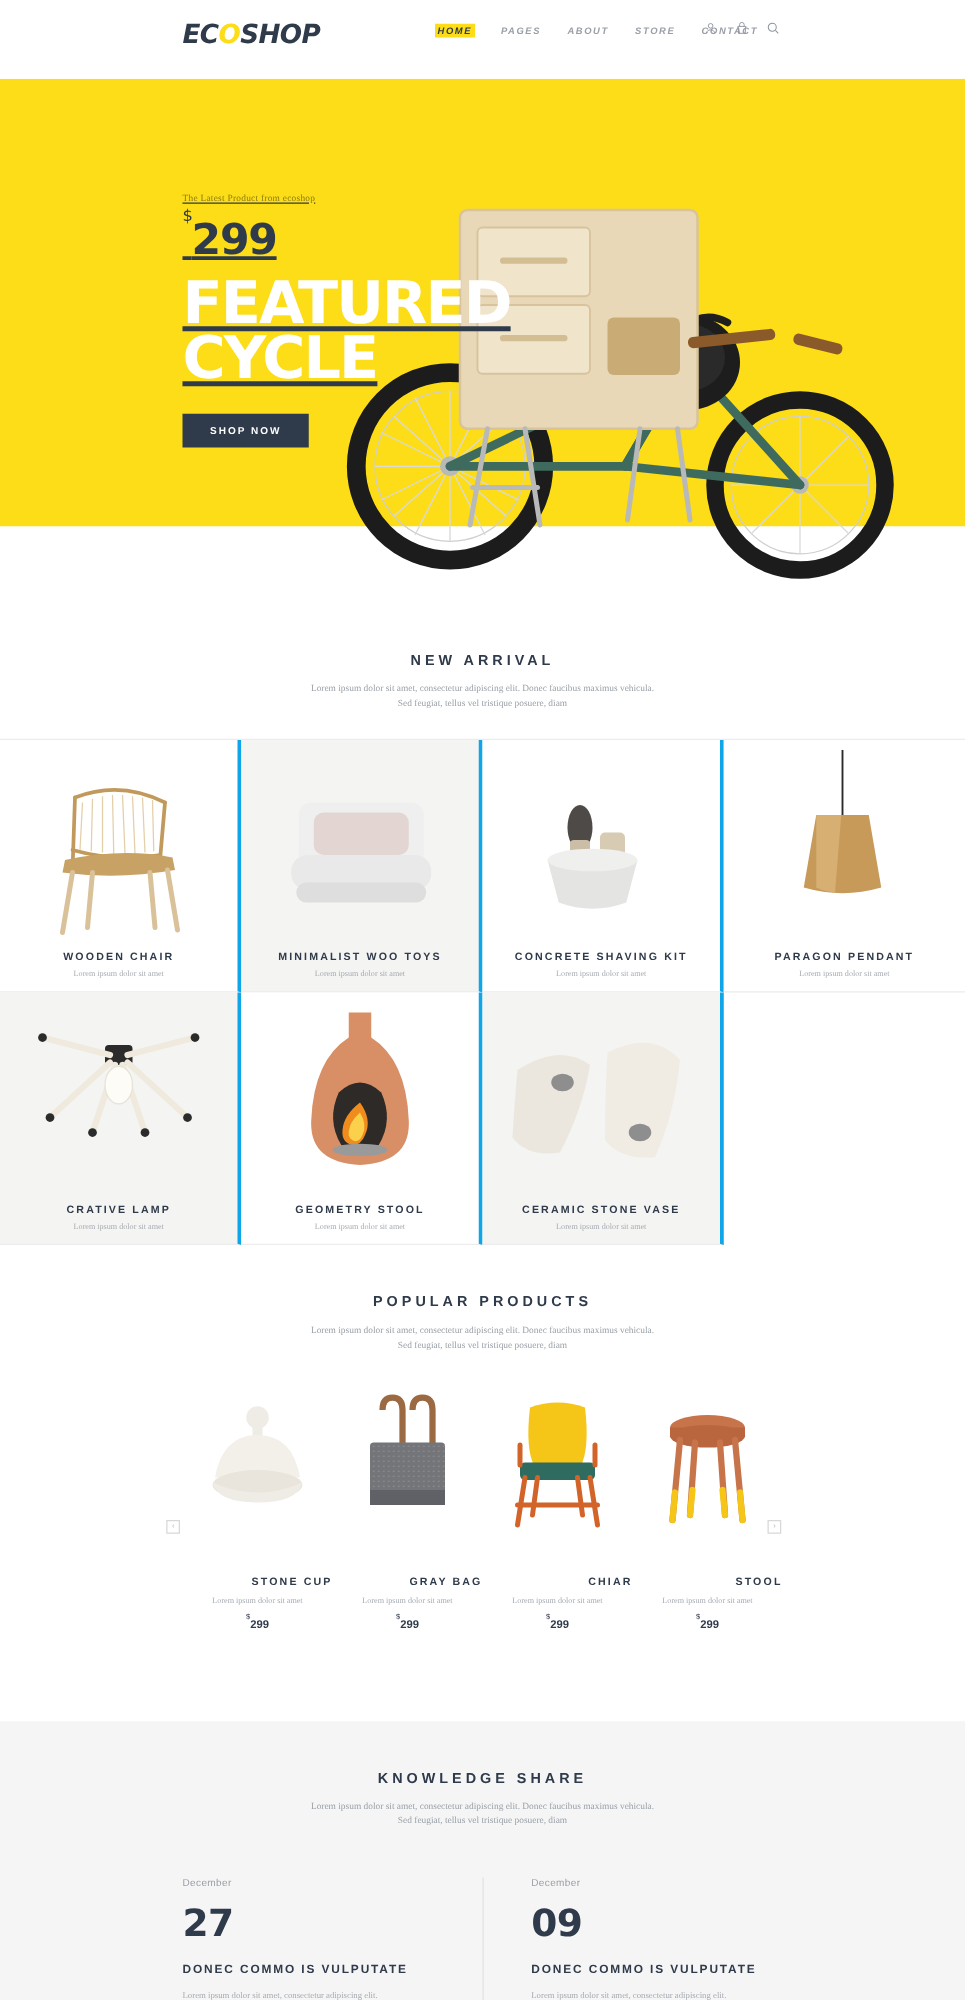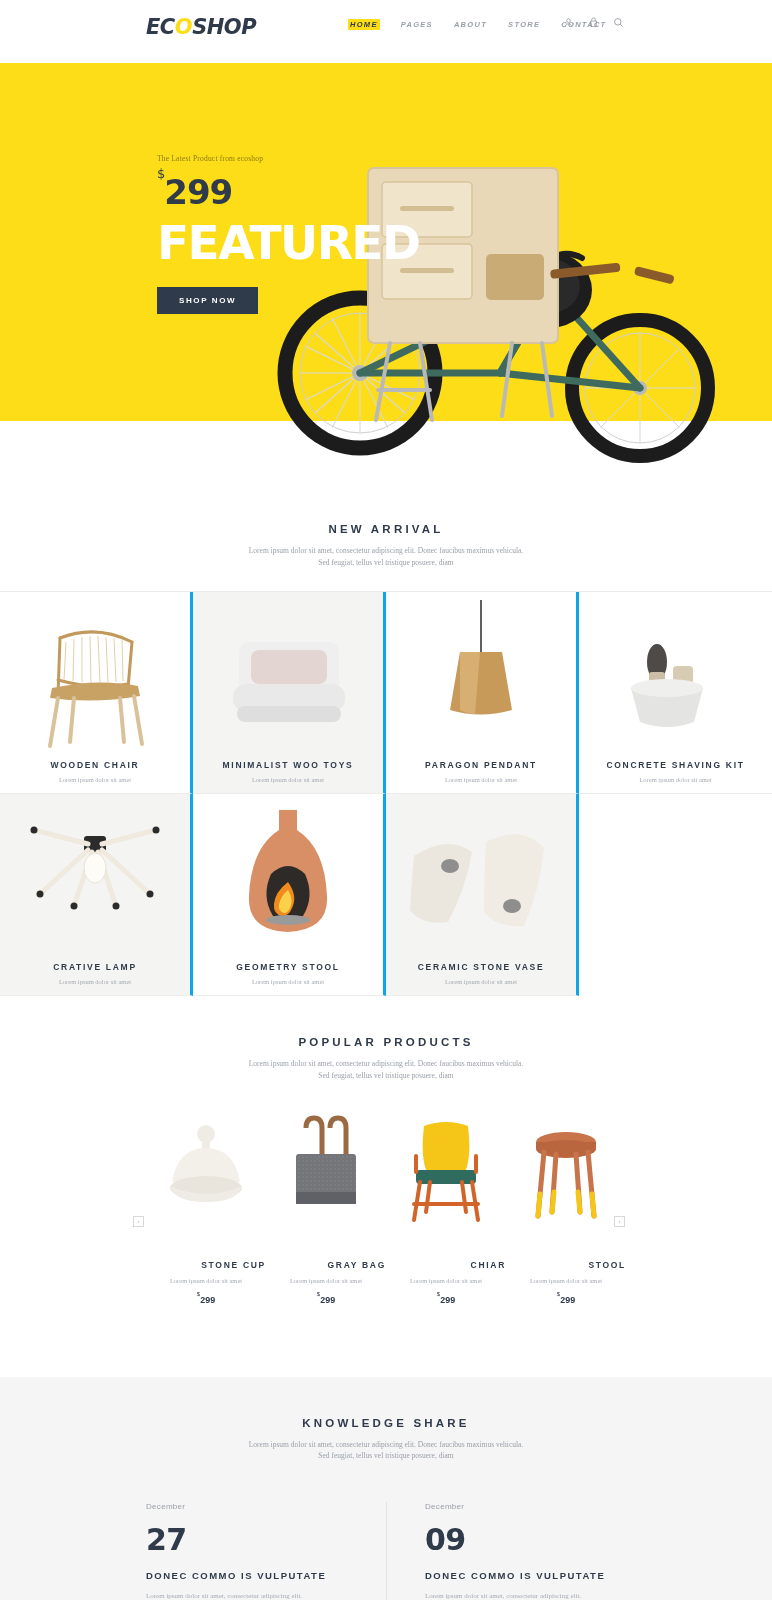--- a/index.html
+++ b/index.html
@@ -72,23 +72,24 @@
   }
   .hero-white-strip {
     position: absolute;
     left: 0; top: 358px;
     width: 772px; height: 62px;
     background: #ffffff;
     z-index: 1;
   }
   .hero-copy {
     position: absolute;
-    left: 157px;
+    left: 146px;
     top: 8px;
     z-index: 6;
+    text-decoration: underline;
   }
   .hero-eyebrow {
     font-family: "Liberation Serif", serif;
     font-size: 7.5px;
     color: #8a7c10;
     letter-spacing: 0.2px;
     margin-top: 83px;
   }
   .hero-price {
     margin-top: 12px;
@@ -392,20 +393,21 @@
       </g>
     </svg>
 
     <div class="hero-copy">
       <div class="hero-eyebrow">The Latest Product from ecoshop</div>
       <div class="hero-price">
         <sup>$</sup><span>299</span>
       </div>
       <div class="hero-title">
         <div>FEATURED</div>
+        <div>CYCLE</div>
       </div>
       <button class="hero-btn">SHOP NOW</button>
     </div>
   </div>
   <div class="hero-white-strip" style="position:static;height:62px;width:772px;background:#fff"></div>
 
   <div class="section-head">
     <div class="section-title">NEW ARRIVAL</div>
     <div class="section-sub">
       <div>Lorem ipsum dolor sit amet, consectetur adipiscing elit. Donec faucibus maximus vehicula.</div>
@@ -451,37 +453,37 @@
         <rect x="58" y="50" width="76" height="34" rx="8" fill="#e2d5d2"></rect>
         <rect x="40" y="84" width="112" height="28" rx="13" fill="#e9e9e9"></rect>
         <rect x="44" y="106" width="104" height="16" rx="8" fill="#dedede"></rect>
       </svg>
       <div class="cell-name">MINIMALIST WOO TOYS</div>
       <div class="cell-desc">Lorem ipsum dolor sit amet</div>
     </div>
 
     <div class="grid-cell bg-white">
       <svg class="cell-art" viewBox="0 0 190 150">
-        <line x1="95" y1="0" x2="95" y2="52" stroke="#2a2a2a" stroke-width="1.5"></line>
-        <path d="M74 52 h42 l10 58 q-31 9 -62 0z" fill="#c79a5a"></path>
-        <path d="M74 52 h20 l-5 62 q-9 -1 -15 -4z" fill="#d8af72"></path>
-      </svg>
-      <div class="cell-name">PARAGON PENDANT</div>
-      <div class="cell-desc">Lorem ipsum dolor sit amet</div>
-    </div>
-
-    <div class="grid-cell bg-white">
-      <svg class="cell-art" viewBox="0 0 190 150">
         <ellipse cx="78" cy="62" rx="10" ry="18" fill="#4d4a47"></ellipse>
         <rect x="70" y="72" width="16" height="14" rx="3" fill="#cbbda6"></rect>
         <rect x="94" y="66" width="20" height="26" rx="4" fill="#d8cbb3"></rect>
         <path d="M52 88 h72 l-9 34 q-27 10 -54 0z" fill="#e4e4e2"></path>
         <ellipse cx="88" cy="88" rx="36" ry="9" fill="#efefee"></ellipse>
       </svg>
       <div class="cell-name">CONCRETE SHAVING KIT</div>
+      <div class="cell-desc">Lorem ipsum dolor sit amet</div>
+    </div>
+
+    <div class="grid-cell bg-white">
+      <svg class="cell-art" viewBox="0 0 190 150">
+        <line x1="95" y1="0" x2="95" y2="52" stroke="#2a2a2a" stroke-width="1.5"></line>
+        <path d="M74 52 h42 l10 58 q-31 9 -62 0z" fill="#c79a5a"></path>
+        <path d="M74 52 h20 l-5 62 q-9 -1 -15 -4z" fill="#d8af72"></path>
+      </svg>
+      <div class="cell-name">PARAGON PENDANT</div>
       <div class="cell-desc">Lorem ipsum dolor sit amet</div>
     </div>
 
     <div class="grid-cell bg-soft">
       <svg class="cell-art" viewBox="0 0 190 150">
         <rect x="84" y="34" width="22" height="16" rx="3" fill="#2b2b2b"></rect>
         <g stroke="#efeadd" stroke-width="5" stroke-linecap="round">
           <line x1="88" y1="42" x2="34" y2="28"></line>
             <line x1="102" y1="42" x2="156" y2="28"></line>
           <line x1="88" y1="48" x2="40" y2="92"></line>

